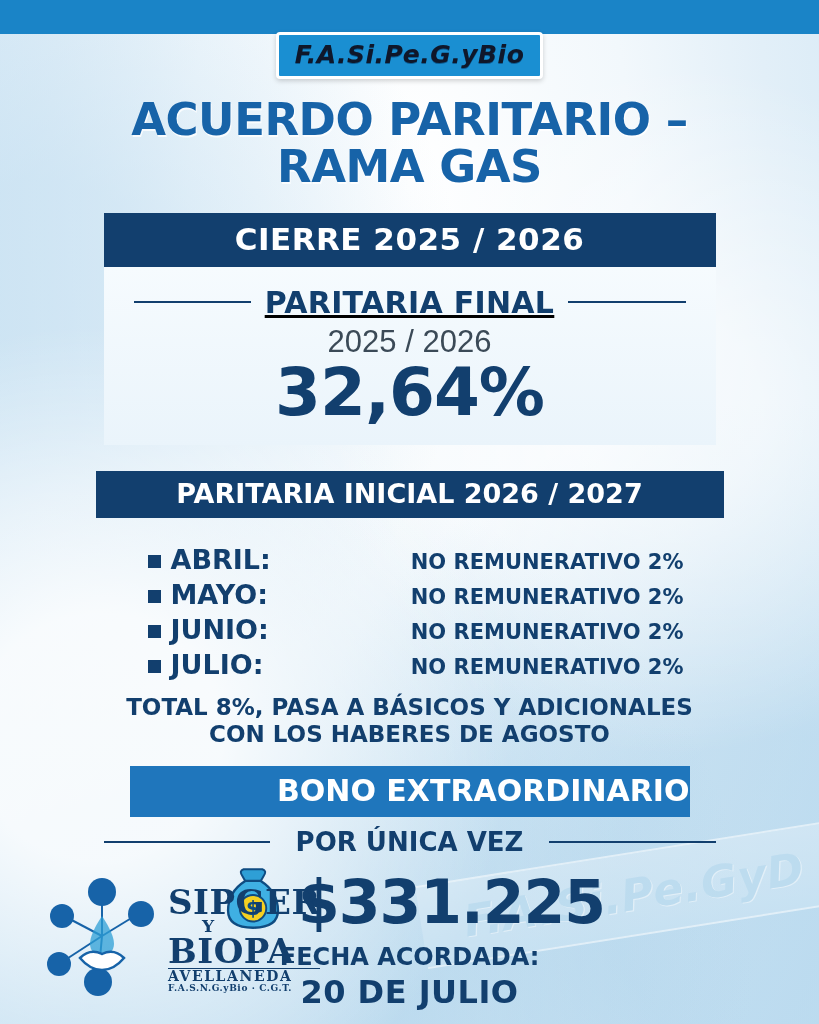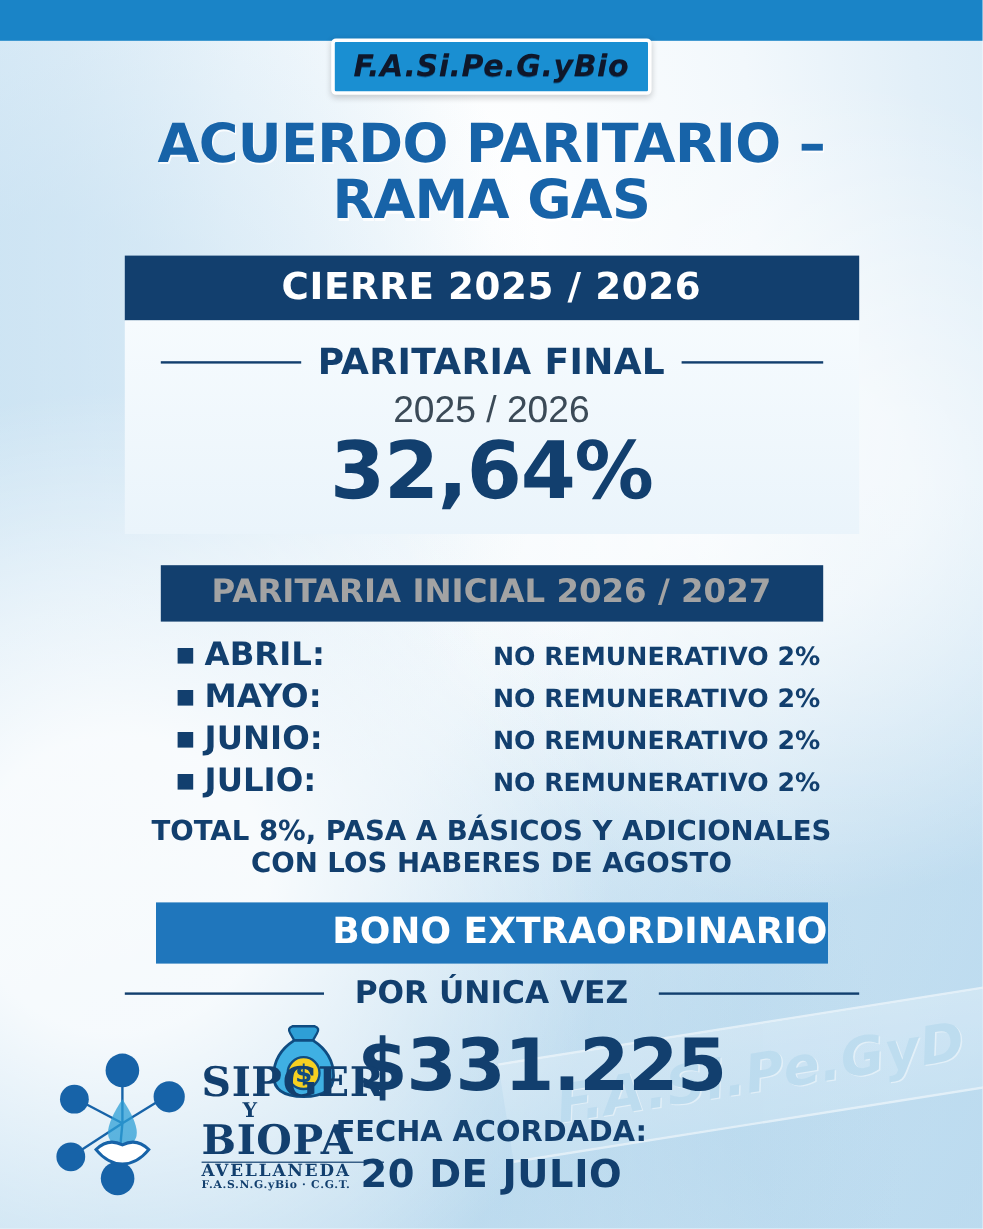--- a/index.html
+++ b/index.html
@@ -101,51 +101,52 @@
     font-family: "DejaVu Sans", sans-serif;
     font-weight: bold;
     font-size: 30px;
     letter-spacing: .3px;
     position: relative;
     display: inline-block;
   }
   .rule-wrap {
     display: flex; align-items: center; justify-content: center; gap: 14px;
     margin: 4px 30px 0;
+    text-decoration: underline;
   }
   .rule-wrap .ln { flex: 1; height: 2px; background: #123f6e; }
   .panel .years {
     color: #3b4a57;
     font-family: Liberation Sans, sans-serif;
     font-size: 31px;
     margin-top: 4px;
   }
   .panel .bignum {
     color: #123f6e;
     font-family: "DejaVu Sans", sans-serif;
     font-weight: bold;
     font-size: 66px;
     line-height: 1.05;
     margin-top: -2px;
     letter-spacing: -1px;
   }
 
   .band2 {
     margin: 26px auto 0;
-    width: 552px;
+    width: 628px;
     background: #123f6e;
-    color: #a3a3a3;
+    color: #ffffff;
     text-align: center;
     font-family: "DejaVu Sans", sans-serif;
     font-weight: bold;
     font-size: 27px;
     padding: 7px 0 9px;
   }
 
-  .months { width: 556px; margin: 10px auto 0; }
+  .months { width: 556px; margin: 24px auto 0; }
   .mrow {
     display: flex; align-items: baseline;
     padding: 2px 0;
   }
   .mrow .bullet {
     width: 13px; height: 13px; background: #123f6e;
     display: inline-block; margin-right: 10px; margin-left: 16px;
     transform: translateY(-1px);
   }
   .mrow .mname {

